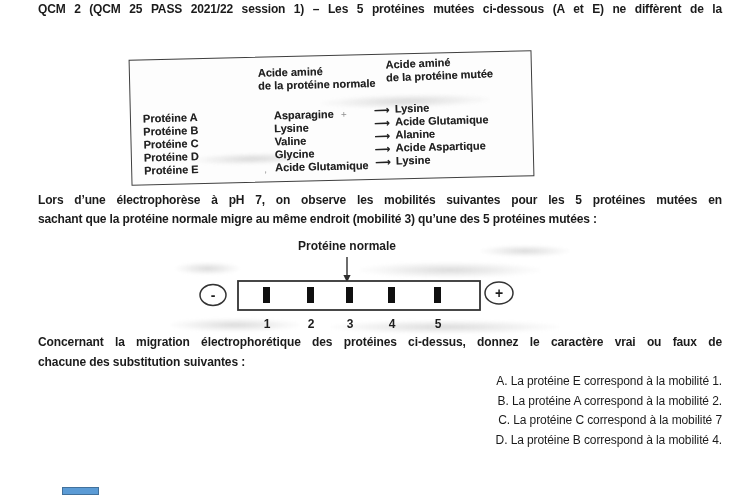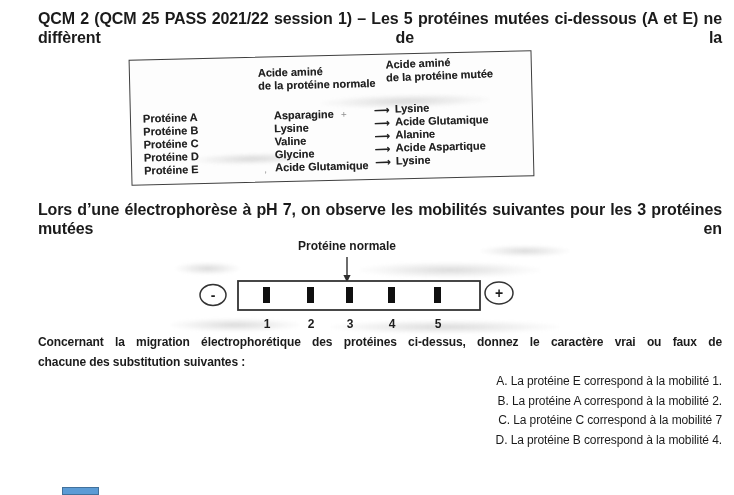--- a/index.html
+++ b/index.html
@@ -4,21 +4,21 @@
 <style>
   * { margin:0; padding:0; box-sizing:border-box; }
   html,body { background:#fff; }
   .page {
     position:relative; width:734px; height:495px;
     background:#ffffff; overflow:hidden;
     font-family:"Liberation Sans","DejaVu Sans",sans-serif;
     color:#1b1b1b;
   }
   
-  .para { position:absolute; left:38px; width:684px; font-size:16px; line-height:19px; letter-spacing:-0.15px;margin-top:9px; }
+  .para { position:absolute; left:38px; width:684px; font-size:12px; line-height:19px; letter-spacing:-0.15px; }
   .bold { font-weight:bold; }
   .jline { text-align:justify; text-align-last:justify; }
   .lline { text-align:left; }
   .qblock { position:absolute; left:38px; top:333px; width:684px; font-size:12px; line-height:19.6px; letter-spacing:-0.1px; }
   .prop { font-weight:normal;text-align:right; }
 
   
   .scanbox {
     position:absolute; left:130px; top:55px; width:403px; height:126px;
     border:1.5px solid #3f3f3f; background:#fdfdfd;
@@ -105,21 +105,22 @@
     <div class="trow r4">
       <span class="artifact" style="left:132px; top:2px;">,</span>
       <span class="c1">Protéine E</span>
       <span class="c2">Acide Glutamique</span>
       <span class="c3">⟶</span>
       <span class="c4">Lysine</span>
     </div>
   </div>
 
   <div class="para bold" style="top:191px;">
-    <div class="jline">Lors d’une électrophorèse à pH 7, on observe les mobilités suivantes pour les 3 protéines mutées en</div>
+    <div class="jline">Lors d’une électrophorèse à pH 7, on observe les mobilités suivantes pour les 5 protéines mutées en</div>
+    <div class="lline">sachant que la protéine normale migre au même endroit (mobilité 3) qu’une des 5 protéines mutées :</div>
   </div>
 
   <div class="smudge" style="left:175px; top:262px; width:65px; height:13px;"></div>
   <div class="smudge" style="left:360px; top:262px; width:180px; height:16px;"></div>
   <div class="smudge" style="left:480px; top:245px; width:90px; height:12px;"></div>
   <div class="smudge" style="left:170px; top:318px; width:130px; height:14px;"></div>
   <div class="smudge" style="left:330px; top:320px; width:230px; height:14px;"></div>
 
   <svg class="diagram" viewBox="0 0 400 100">
     <text x="197" y="14" font-size="12" font-weight="bold" text-anchor="middle">Protéine normale</text>

